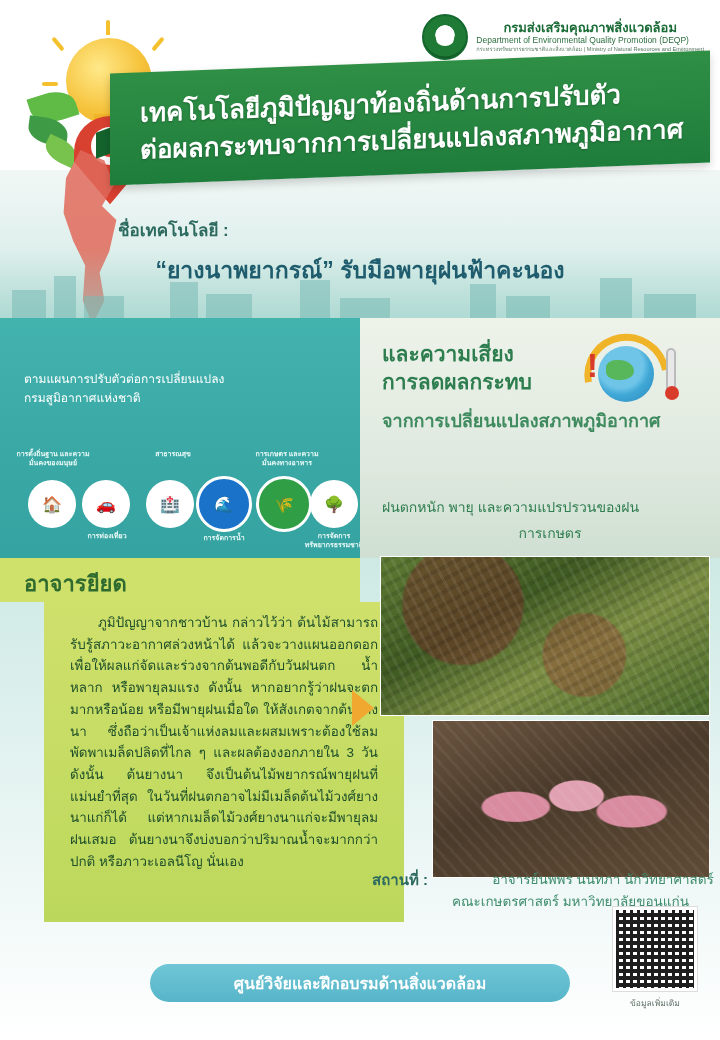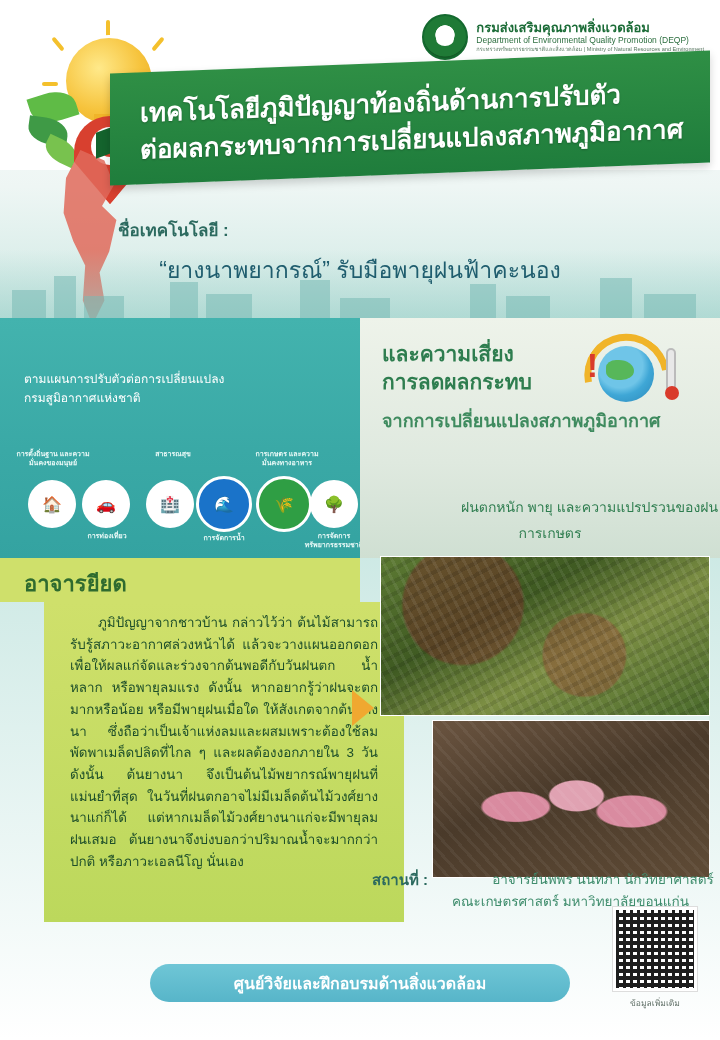--- a/index.html
+++ b/index.html
@@ -31,21 +31,21 @@
     background: radial-gradient(circle at 50% 45%, #ffffff 0 30%, #1f7a36 32% 68%, #145c27 70% 100%);
     border: 2px solid #14692f;
     position: relative;
   }
   .deqp-seal::after {
     content:""; position:absolute; left:50%; top:50%; width:18px; height:18px;
     transform: translate(-50%,-50%);
     background:#ffffff; border-radius: 50% 50% 50% 50%/60% 60% 40% 40%;
   }
   .logo-text { line-height: 1.15; }
-  .logo-text .l1 { font-size: 13px; color:#1a6b36; font-weight: bold; }
+  .logo-text .l1 { font-size: 13px; color:#1a6b36; font-weight: bold; text-align: center; }
   .logo-text .l2 { font-size: 8.5px; color:#2c6e3f; }
   .logo-text .l3 { font-size: 5.6px; color:#5a7a63; }
 
   
   .bulb-wrap { position: absolute; left: 22px; top: 30px; width: 150px; height: 190px; }
   .bulb {
     position: absolute; left: 44px; top: 8px; width: 86px; height: 86px;
     border-radius: 50%;
     background: radial-gradient(circle at 38% 35%, #ffe98a 0%, #f6c33c 55%, #e8a81f 100%);
     box-shadow: 0 0 0 3px #fff;
@@ -120,21 +120,21 @@
   }
   .bldg { position:absolute; bottom:0; background: rgba(120,185,180,.55); }
 
   
   .tech-label {
     position:absolute; left: 118px; top: 216px;
     font-size: 17px; color:#2c6a5f; font-weight: bold;
   }
   .tech-name {
     position:absolute; left: 0; top: 252px; width: 720px; text-align:center;
-    font-size: 23px; color:#1f5d6e; font-weight:normal;
+    font-size: 23px; color:#1f5d6e; font-weight:bold;
   }
 
   
   .panel-left {
     position:absolute; left:0; top:318px; width:360px; height:240px;
     background: linear-gradient(180deg,#43b3ae 0%, #3aa9a6 55%, #34a3a1 100%);
     color:#ffffff;
   }
   .panel-right {
     position:absolute; left:360px; top:318px; width:360px; height:240px;
@@ -146,21 +146,21 @@
   .icon-area { position:absolute; left:10px; top:132px; width:344px; height:100px; }
   .icon-cap { position:absolute; font-size:7px; line-height:1.25; color:#eafaf8; text-align:center; font-weight:bold;}
   .circ {
     position:absolute; border-radius:50%; background:#ffffff;
     display:flex; align-items:center; justify-content:center;
     font-size: 16px; color:#2f8f8a;
   }
 
   .pr-title1 { position:absolute; left:22px; top:22px; font-size:21px; font-weight:bold; color:#2e7d4f; line-height:1.35;}
   .pr-title2 { position:absolute; left:22px; top:88px; font-size:18px; font-weight:bold; color:#3f8b5f; }
-  .pr-line1 { position:absolute; left:22px; top:178px; width:336px; font-size:14px; color:#2e7d4f; text-align:right;}
+  .pr-line1 { position:absolute; left:22px; top:178px; width:336px; font-size:14px; color:#2e7d4f; text-align:left;}
   .pr-line2 { position:absolute; left:22px; top:204px; width:336px; font-size:14px; color:#2e7d4f; text-align:center;}
   .globe {
     position:absolute; right:66px; top:28px; width:56px; height:56px; border-radius:50%;
     background: radial-gradient(circle at 40% 35%, #6fc5e8 0 45%, #3fa7d6 60%, #2b86b8 100%);
   }
   .globe::after{
     content:""; position:absolute; left:8px; top:14px; width:28px; height:20px;
     background:#57b75a; border-radius: 40% 60% 50% 45%;
   }
   .arrow-cycle {

